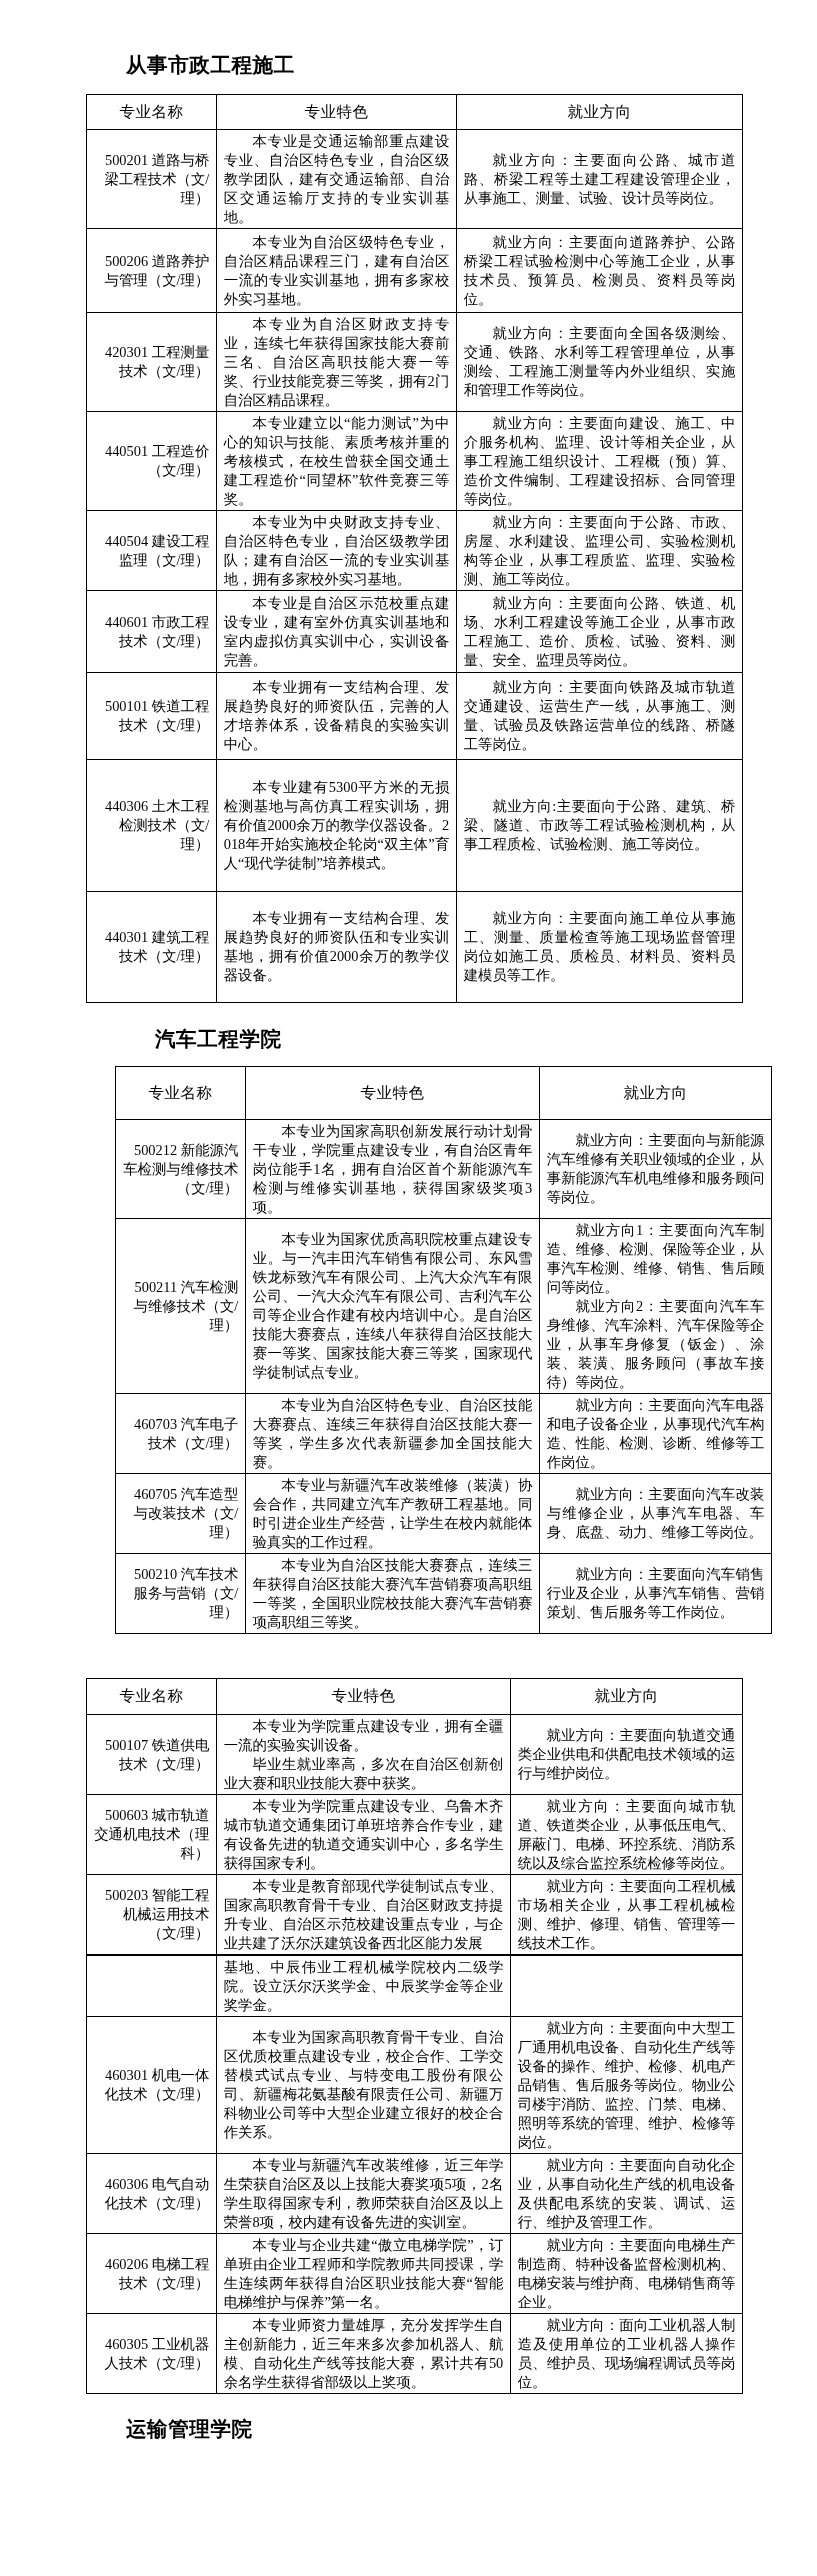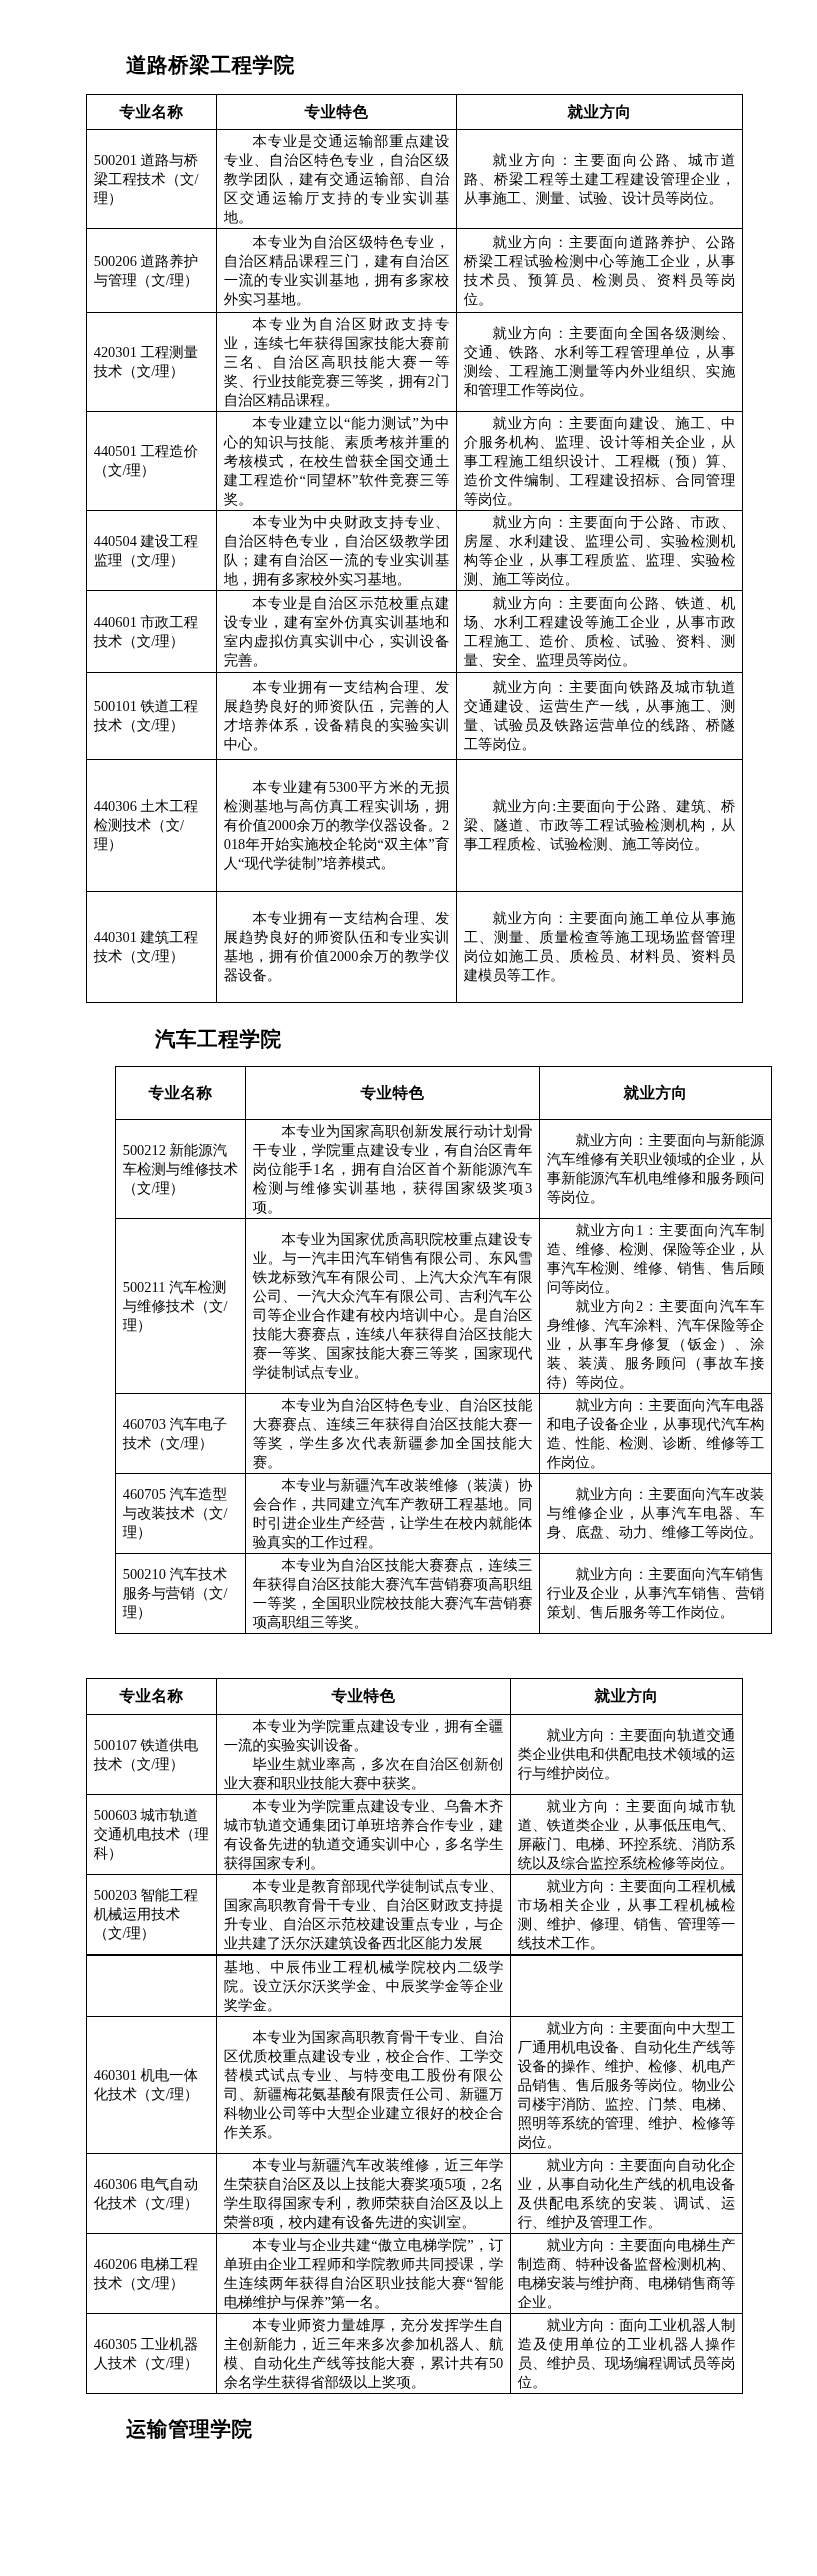--- a/index.html
+++ b/index.html
@@ -39,47 +39,47 @@
   .sec-0 col.c3{width:286px;}
   col.c2{width:294px;}
   col.c3{width:232px;}
   th,td{
     border:1px solid #000000;
     vertical-align:middle;
     box-sizing:border-box;
   }
   th{
     font-size:15.5px;
-    font-weight:bold;
+    font-weight:normal;
     text-align:center;
     letter-spacing:0.5px;
   }
   .sec-0 thead tr{height:35px;}
   .sec-1 thead tr{height:53px;}
   .sec-2 thead tr{height:36px;}
   td{
     padding:1.5px 6.7px;
     font-size:14.4px;
     line-height:19px;
   }
-  td.name-cell{text-align:left;}
+  td.name-cell{text-align:right;}
   td p.para{
     margin:0;
     text-align:justify;
     text-justify:inter-ideograph;
     word-break:break-all;
   }
   td p.indent{text-indent:2em;}
 </style>
 </head>
 <body>
 
 <main class="page" id="doc">
     <section class="section sec-0">
-      <h2 class="section-title">道路桥梁工程学院</h2>
+      <h2 class="section-title">从事市政工程施工</h2>
       <table class="majors-table">
         <colgroup>
           <col class="c1">
           <col class="c2">
           <col class="c3">
         </colgroup>
         <thead>
           <tr>
             <th>专业名称</th>
             <th>专业特色</th>

